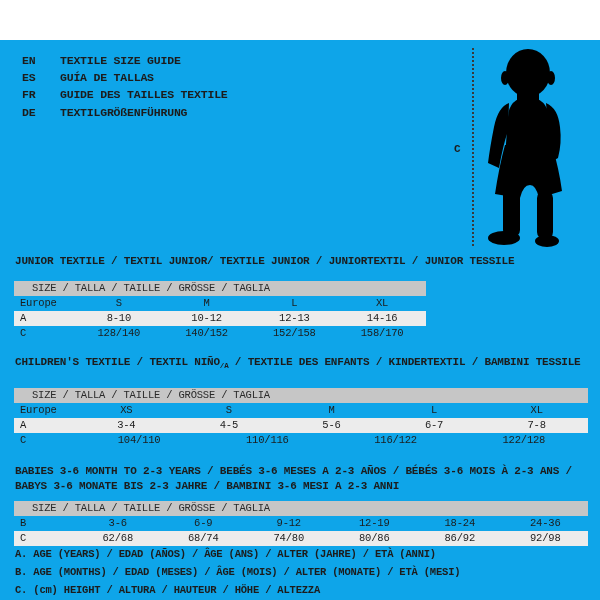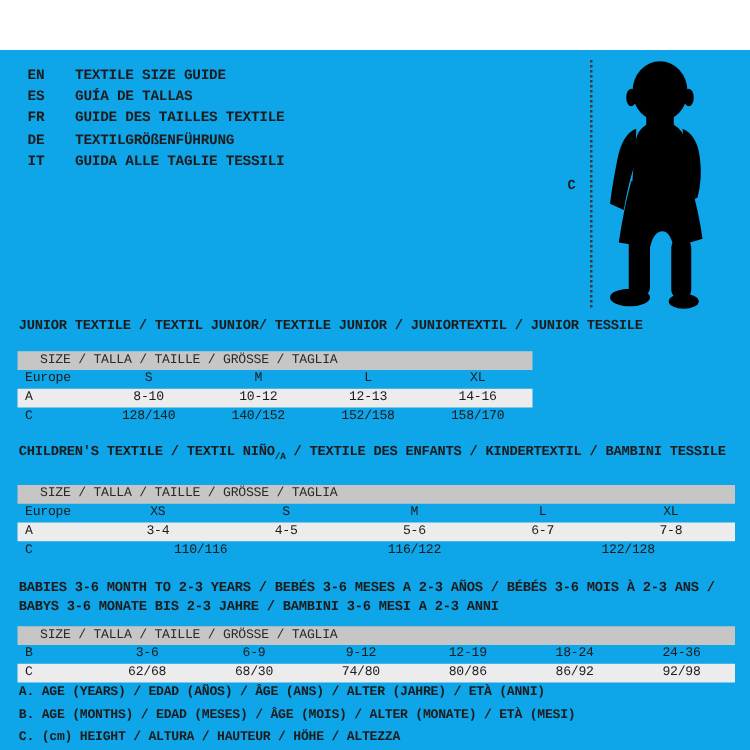--- a/index.html
+++ b/index.html
@@ -45,24 +45,20 @@
       <span class="lang-code">ES</span>
       <span class="lang-title">GUÍA DE TALLAS</span>
     </div>
     <div class="lang-row">
       <span class="lang-code">FR</span>
       <span class="lang-title">GUIDE DES TAILLES TEXTILE</span>
     </div>
     <div class="lang-row">
       <span class="lang-code">DE</span>
       <span class="lang-title">TEXTILGRÖßENFÜHRUNG</span>
-    </div>
-    <div class="lang-row">
-      <span class="lang-code">IT</span>
-      <span class="lang-title">GUIDA ALLE TAGLIE TESSILI</span>
     </div>
   </div>
 
   <div class="figure-area">
     <div class="dotted-line"></div>
     <div class="figure-label">C</div>
     <svg class="baby-svg" width="95" height="205" viewBox="0 0 95 205" xmlns="http://www.w3.org/2000/svg" fill="#000000">
       <ellipse cx="42" cy="28" rx="22" ry="24"></ellipse>
       <ellipse cx="19" cy="33" rx="4" ry="7"></ellipse>
       <ellipse cx="65" cy="33" rx="4" ry="7"></ellipse>
@@ -121,20 +117,21 @@
       <div class="trow">
         <span class="cell-label">A</span>
         <span class="cell-val">3-4</span>
         <span class="cell-val">4-5</span>
         <span class="cell-val">5-6</span>
         <span class="cell-val">6-7</span>
         <span class="cell-val">7-8</span>
       </div>
       <div class="trow">
         <span class="cell-label">C</span>
+        <span class="cell-val">104/110</span>
         <span class="cell-val">110/116</span>
         <span class="cell-val">116/122</span>
         <span class="cell-val">122/128</span>
       </div>
     </div>
   </div>
 
   <div class="sec-title" style="top:424px;">
     <div class="title-line">BABIES 3-6 MONTH TO 2-3 YEARS / BEBÉS 3-6 MESES A 2-3 AÑOS / BÉBÉS 3-6 MOIS À 2-3 ANS /</div>
     <div class="title-line">BABYS 3-6 MONATE BIS 2-3 JAHRE / BAMBINI 3-6 MESI A 2-3 ANNI</div>
@@ -147,21 +144,21 @@
         <span class="cell-val">3-6</span>
         <span class="cell-val">6-9</span>
         <span class="cell-val">9-12</span>
         <span class="cell-val">12-19</span>
         <span class="cell-val">18-24</span>
         <span class="cell-val">24-36</span>
       </div>
       <div class="trow">
         <span class="cell-label">C</span>
         <span class="cell-val">62/68</span>
-        <span class="cell-val">68/30</span>
+        <span class="cell-val">68/74</span>
         <span class="cell-val">74/80</span>
         <span class="cell-val">80/86</span>
         <span class="cell-val">86/92</span>
         <span class="cell-val">92/98</span>
       </div>
     </div>
   </div>
 
   <div class="legend">
     <div class="legend-line">A. AGE (YEARS) / EDAD (AÑOS) / ÂGE (ANS) / ALTER (JAHRE) / ETÀ (ANNI)</div>

